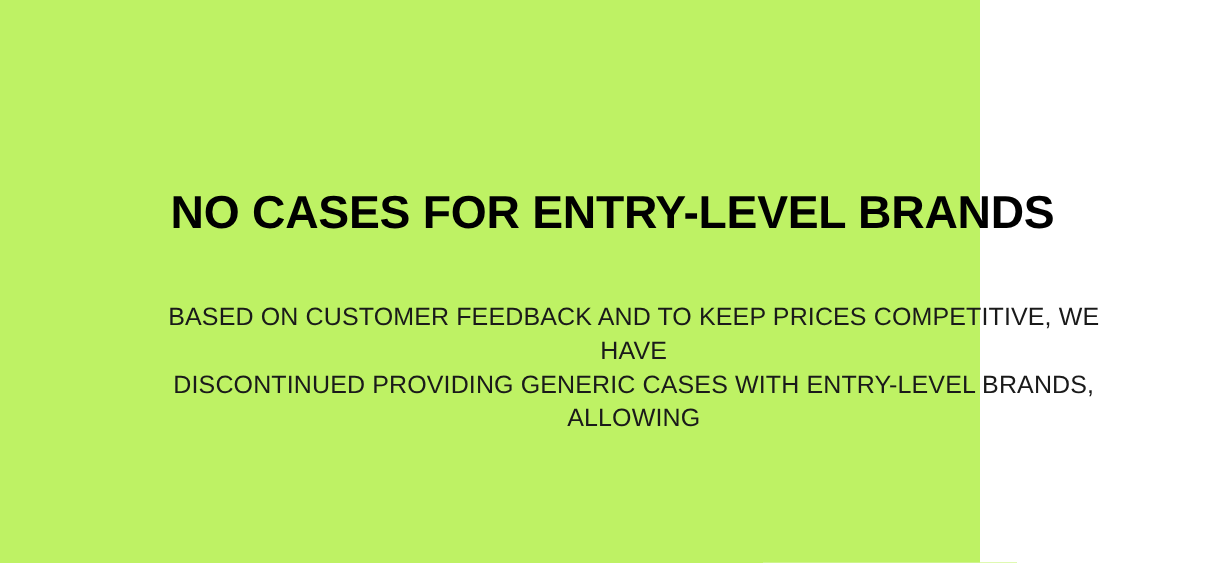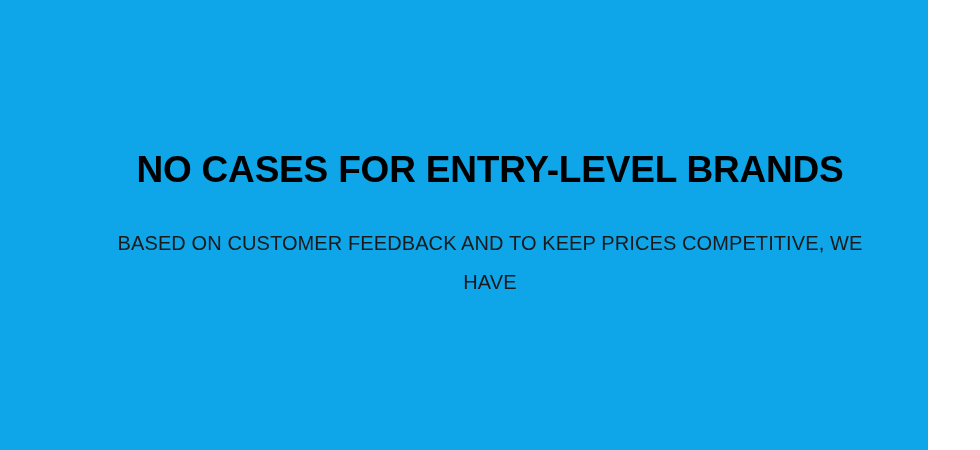--- a/index.html
+++ b/index.html
@@ -11,24 +11,24 @@
   body {
     width: 980px;
     height: 450px;
     background: #ffffff;
     font-family: "Liberation Sans", sans-serif;
     -webkit-font-smoothing: antialiased;
     overflow: hidden;
   }
 
   .promo-banner {
-    width: 928px;
+    width: 784px;
     height: 450px;
     box-sizing: border-box;
-    background: #0ea5e9;
+    background: #bef264;
     position: relative;
   }
 
   .banner-content {
     position: absolute;
     left: 0;
     top: 0;
     width: 980px;
     text-align: center;
   }
@@ -44,46 +44,47 @@
     font-size: 37px;
     font-weight: bold;
     line-height: 44px;
     letter-spacing: -0.2px;
     color: #000000;
     text-transform: uppercase;
     white-space: nowrap;
   }
 
   .banner-body {
-    margin: 0;
+    margin: 17px;
     padding: 0;
     position: absolute;
     top: 224px;
     left: 95px;
     width: 790px;
     font-family: "Liberation Sans", sans-serif;
     font-size: 20px;
     font-weight: normal;
-    line-height: 39px;
+    line-height: 27px;
     letter-spacing: 0.1px;
     color: #1a1a1a;
     text-transform: uppercase;
     text-align: center;
   }
 
   .banner-body .body-line {
     display: block;
   }
 </style>
 </head>
 <body>
 
 <div class="promo-banner">
   <div class="banner-content">
 
     <h1 class="banner-heading">NO CASES FOR ENTRY-LEVEL BRANDS</h1>
 
     <p class="banner-body">
       <span class="body-line">BASED ON CUSTOMER FEEDBACK AND TO KEEP PRICES COMPETITIVE, WE HAVE</span>
+      <span class="body-line">DISCONTINUED PROVIDING GENERIC CASES WITH ENTRY-LEVEL BRANDS, ALLOWING</span>
     </p>
 
   </div>
 </div>
 
 </body></html>

